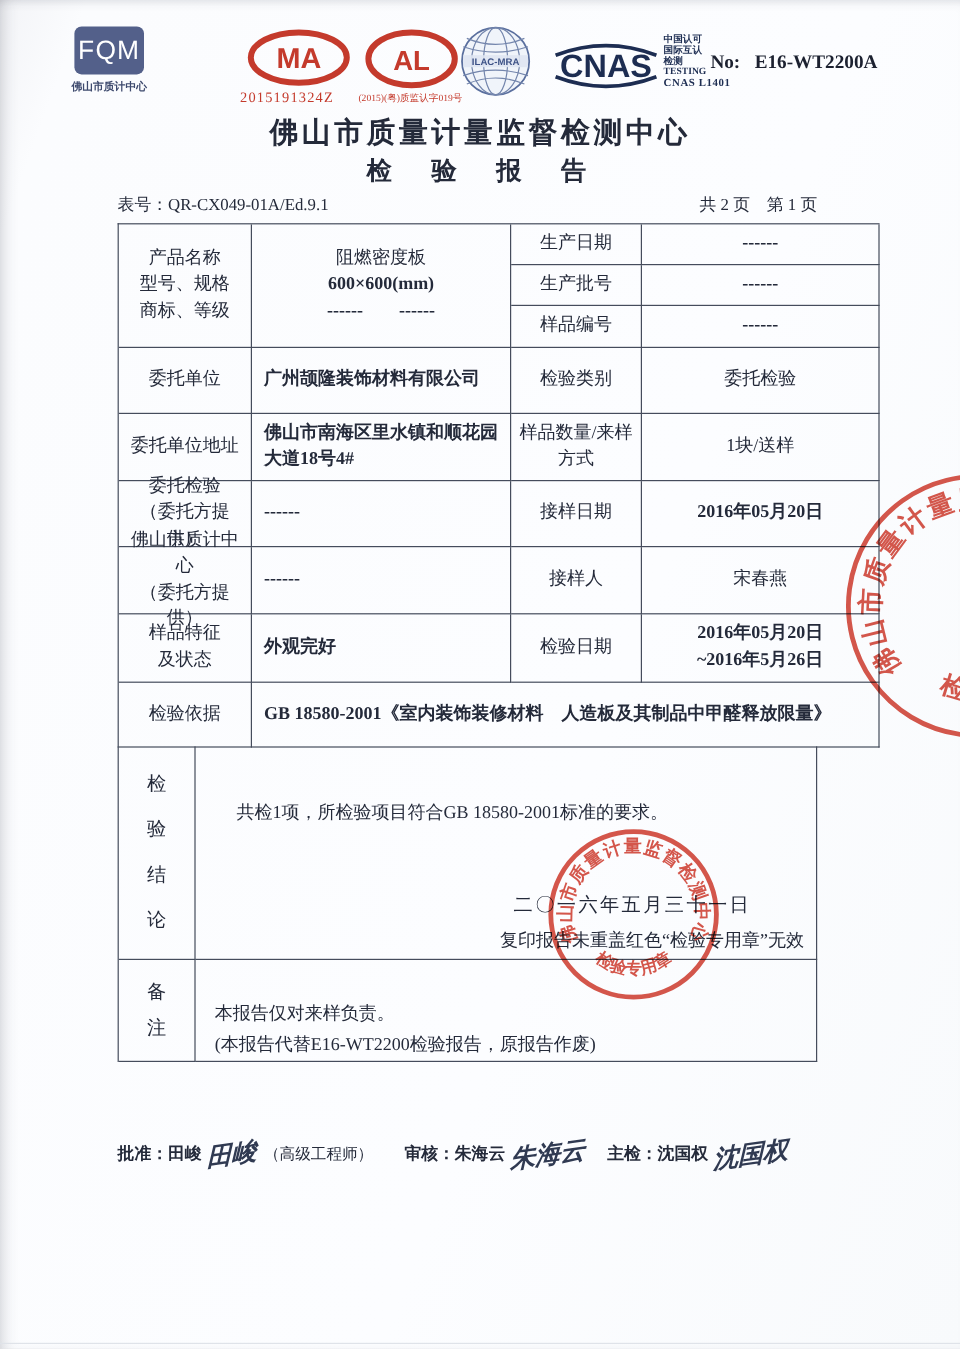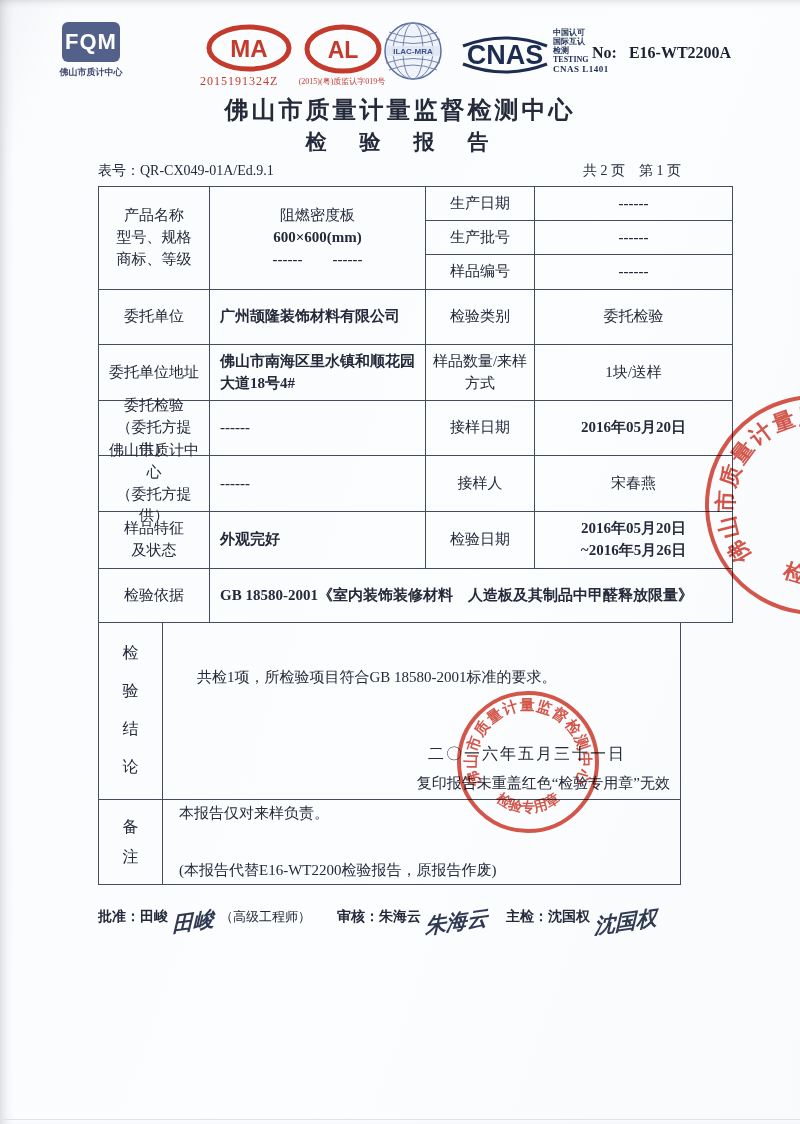--- a/index.html
+++ b/index.html
@@ -7,21 +7,21 @@
   .page{position:relative;width:800px;height:1124px;margin:0 auto;overflow:hidden;
         background:linear-gradient(110deg,#f3f4f7 0%,#fbfcfe 6%,#fcfdff 60%,#f8fafc 100%);
         font-family:"Liberation Serif","DejaVu Serif",serif;color:var(--ink);
         box-shadow:inset 10px 0 14px -10px rgba(50,55,70,.28), inset 0 8px 10px -8px rgba(50,55,70,.18);}
   .page::after{content:"";position:absolute;left:0;right:0;bottom:4px;border-bottom:1px solid #dfe3e9;}
   .abs{position:absolute;}
   .b{font-weight:bold;}
   .preline{white-space:pre-line;}
   
   .fqm-box{left:62px;top:22px;width:58px;height:40px;background:#53608a;border-radius:6px;
-           color:#fff;font-family:"Liberation Sans",sans-serif;font-weight:bold;font-size:22px;
+           color:#fff;font-family:"Liberation Sans",sans-serif;font-weight:normal;font-size:22px;
            display:flex;align-items:center;justify-content:center;letter-spacing:1px;}
   .fqm-cap{left:40px;top:66px;width:102px;text-align:center;font-size:9px;font-weight:bold;color:#3e4a6e;}
   .cma{left:203px;top:24px;}
   .cma-cert{left:200px;top:74px;width:96px;text-align:left;color:var(--red);font-size:12px;letter-spacing:1px;}
   .cal{left:301px;top:24px;}
   .cal-cert{left:294px;top:76px;width:96px;text-align:center;color:var(--red);font-size:8px;}
   .ilac{left:382px;top:20px;}
   .cnas{left:455px;top:30px;}
   .cnas-side{left:553px;top:28px;font-size:8px;line-height:9px;color:var(--navy);font-weight:bold;}
   .cnas-no{left:553px;top:64px;font-size:9px;font-weight:bold;color:var(--navy);letter-spacing:.5px;}
@@ -56,24 +56,24 @@
   .t2{left:98px;top:622px;width:583px;display:grid;box-sizing:border-box;
       grid-template-columns:64px 1fr;grid-template-rows:178px 85px;
       border-left:1px solid var(--bc);}
   .t2>div{border-right:1px solid var(--bc);border-bottom:1px solid var(--bc);box-sizing:border-box;}
   .vlab{display:flex;flex-direction:column;justify-content:space-around;align-items:center;
         font-size:16px;padding:12px 0;}
   .a-con-v{position:relative;}
   .con-text{position:absolute;left:34px;top:46px;font-size:15px;}
   .con-date{position:absolute;right:54px;top:122px;font-size:16px;letter-spacing:2px;}
   .con-note{position:absolute;right:10px;top:152px;font-size:15px;}
-  .a-rem-v{display:flex;flex-direction:column;justify-content:space-between;gap:7px;
+  .a-rem-v{display:flex;flex-direction:column;justify-content:flex-end;gap:7px;
            padding:4px 16px;font-size:15px;text-align:left;}
   
-  .signs{left:98px;top:908px;width:600px;display:flex;align-items:flex-start;font-size:14px;font-weight:bold;}
+  .signs{left:98px;top:948px;width:600px;display:flex;align-items:center;font-size:14px;font-weight:bold;}
   .signs .nrm{font-weight:normal;font-size:13px;}
   .sig{font-style:italic;font-weight:bold;font-size:21px;color:#303a52;display:inline-block;
        transform:rotate(-8deg) skewX(-8deg);margin:0 6px 0 4px;white-space:nowrap;}
   
   .stamp{mix-blend-mode:multiply;opacity:.85;}
   .edge-clip{left:703px;top:372px;width:97px;height:268px;overflow:hidden;}
 </style>
 </head>
 <body>
 

